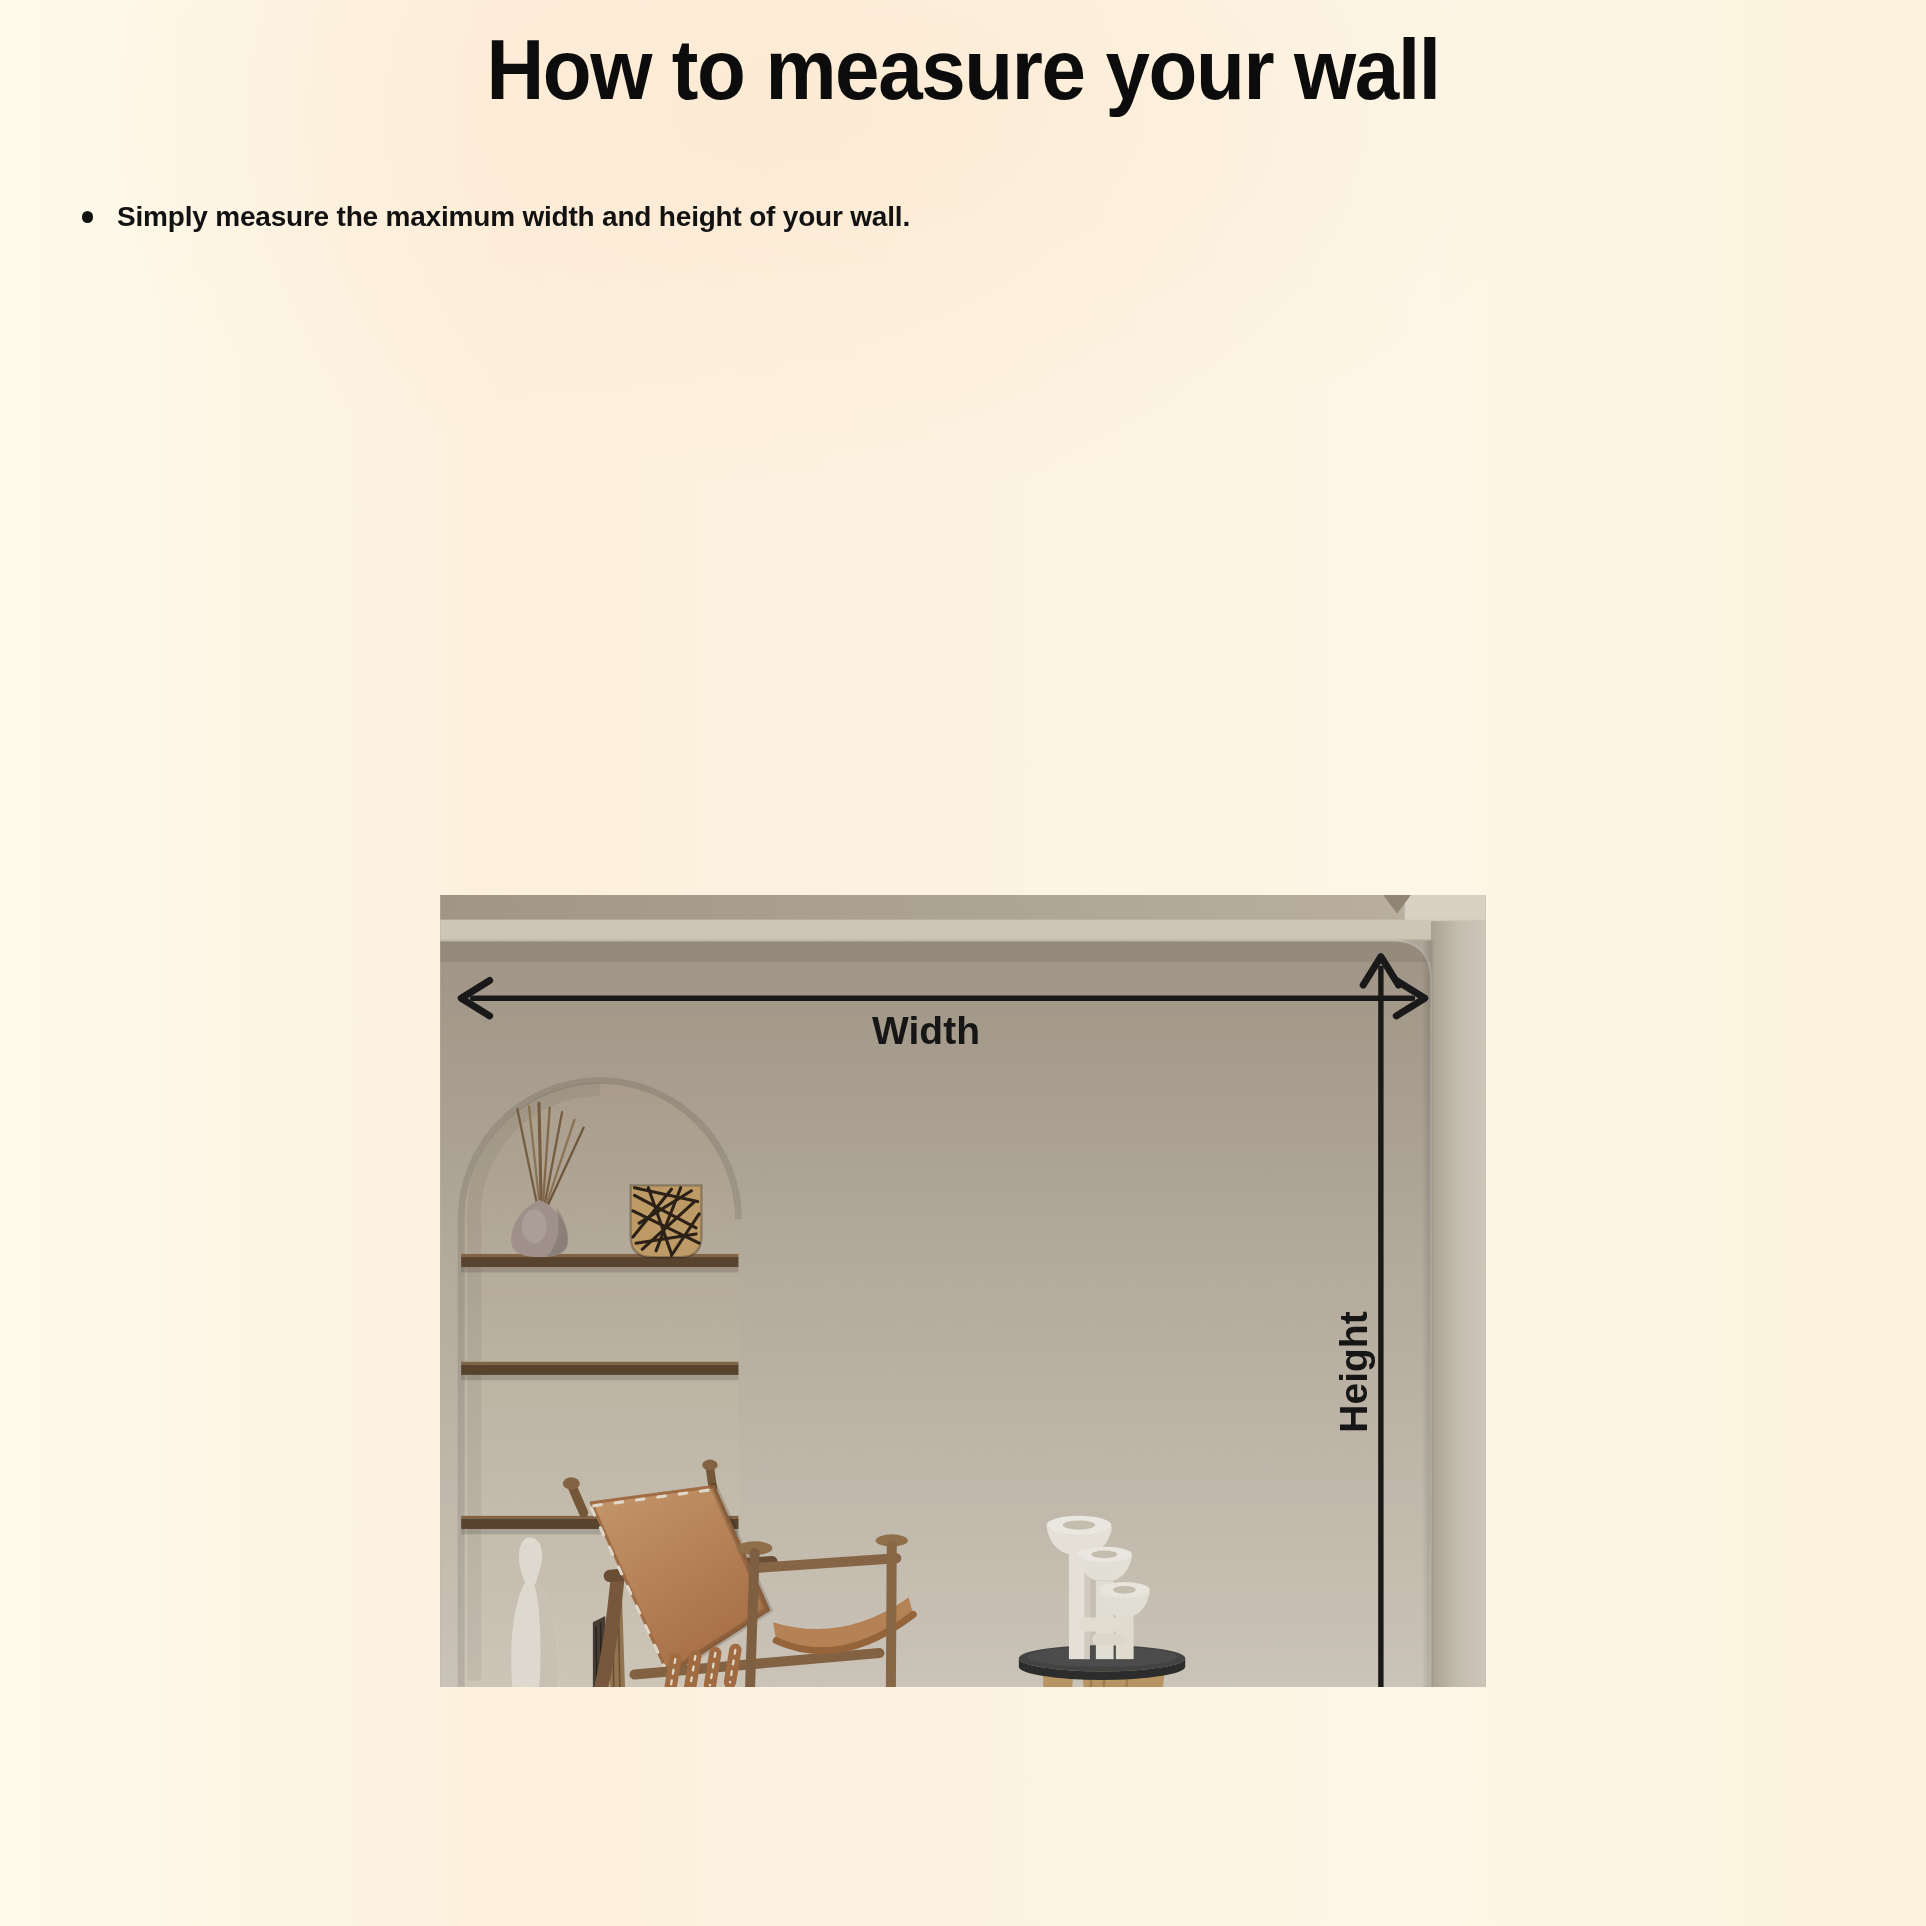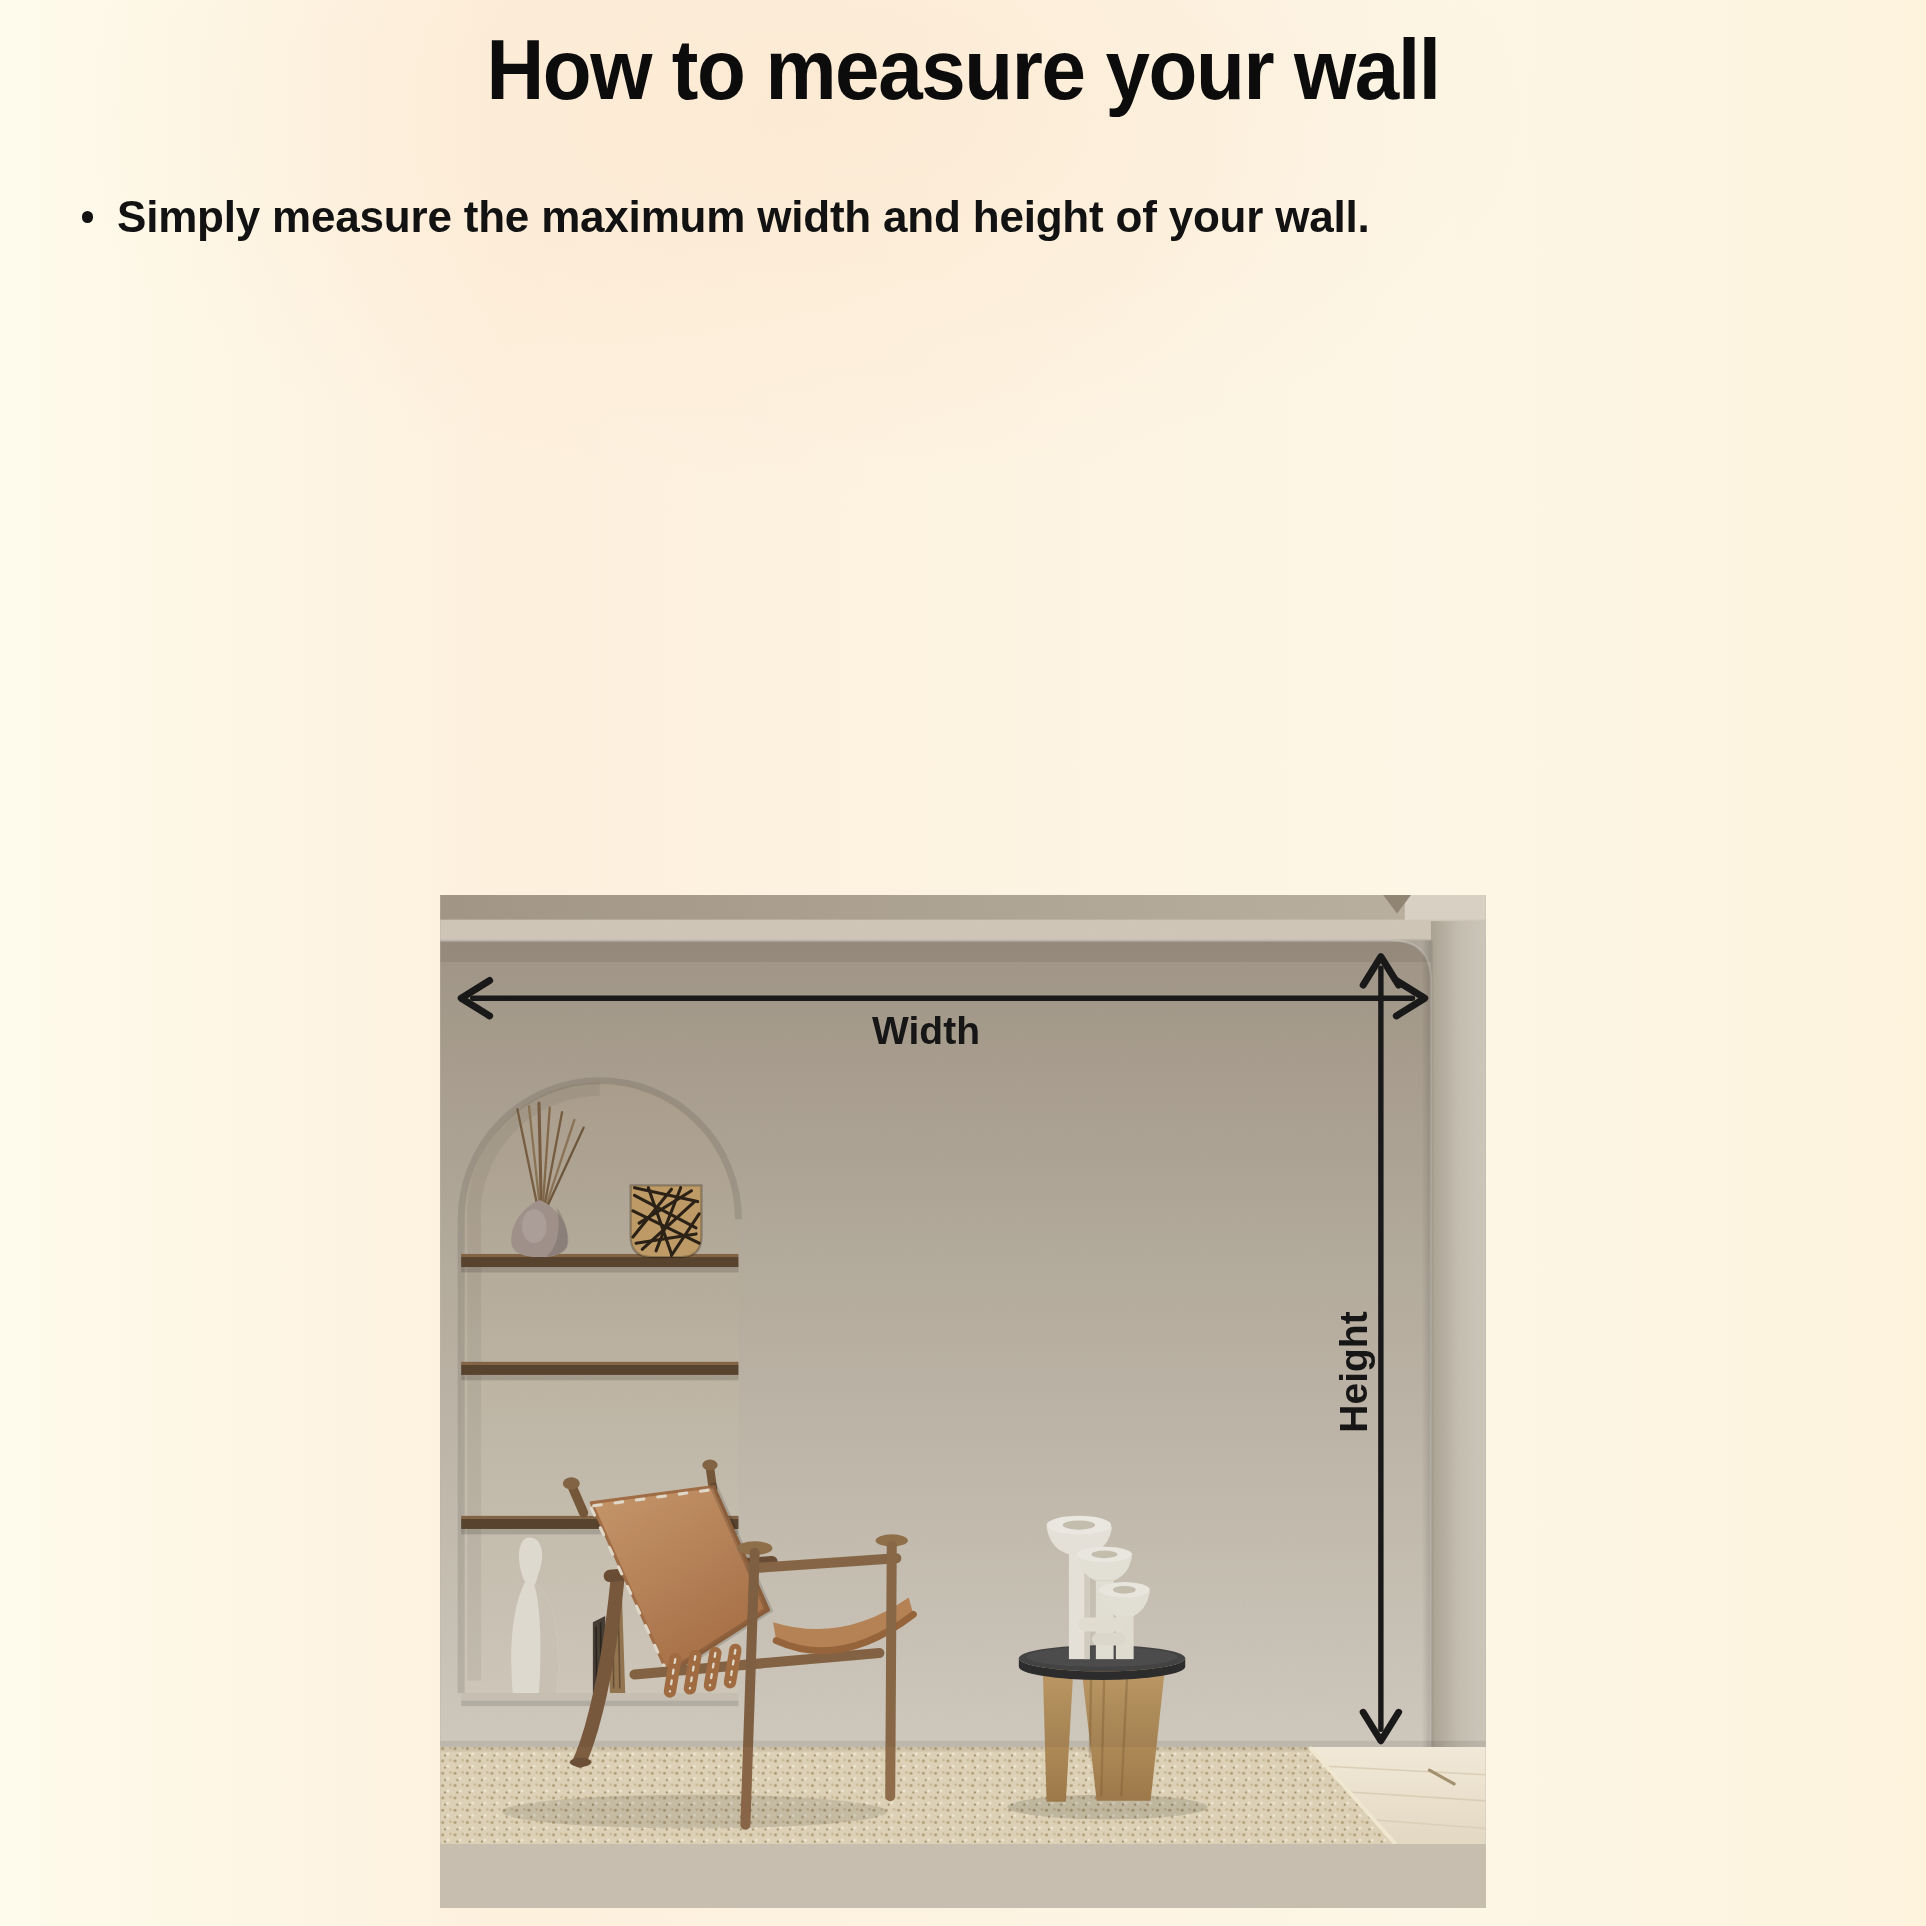--- a/index.html
+++ b/index.html
@@ -15,29 +15,29 @@
     text-align:center;font-size:86px;font-weight:800;color:#0c0c0c;
     letter-spacing:-1.5px;transform:scaleX(0.93);transform-origin:50% 0;
     white-space:nowrap;
   }
   .bullets{
     position:absolute;left:74px;top:183px;width:1769px;
     margin:0;padding:0;list-style:none;
   }
   .bullets li{
     position:relative;padding-left:43px;
-    font-size:44px;line-height:67px;font-weight:700;color:#121212;
+    font-size:28px;line-height:67px;font-weight:700;color:#121212;
     letter-spacing:-0.2px;
   }
   .bullets li::before{
     content:"";position:absolute;left:7.7px;top:28px;width:11.6px;height:11.6px;
     border-radius:50%;background:#121212;
   }
   .photo{
-    position:absolute;left:440px;top:895px;width:1046px;height:1013px;
+    position:absolute;left:440px;top:895px;width:1046px;height:792px;
     overflow:hidden;background:#c7beb0;
   }
   .photo svg{display:block;position:absolute;left:0;top:0;}
   .dim-label{
     position:absolute;font-size:39px;font-weight:700;color:#161616;
     transform:translate(-50%,-50%);white-space:nowrap;letter-spacing:0;
   }
   .dim-label.vertical{transform:translate(-50%,-50%) rotate(-90deg);}
 </style>
 </head>

